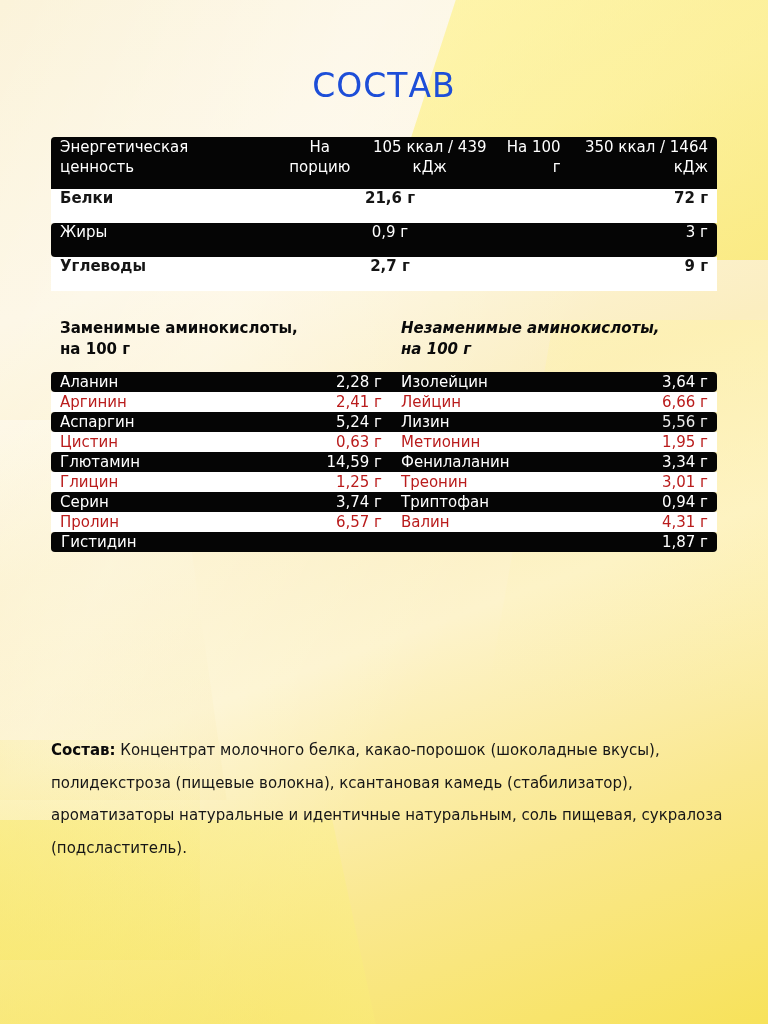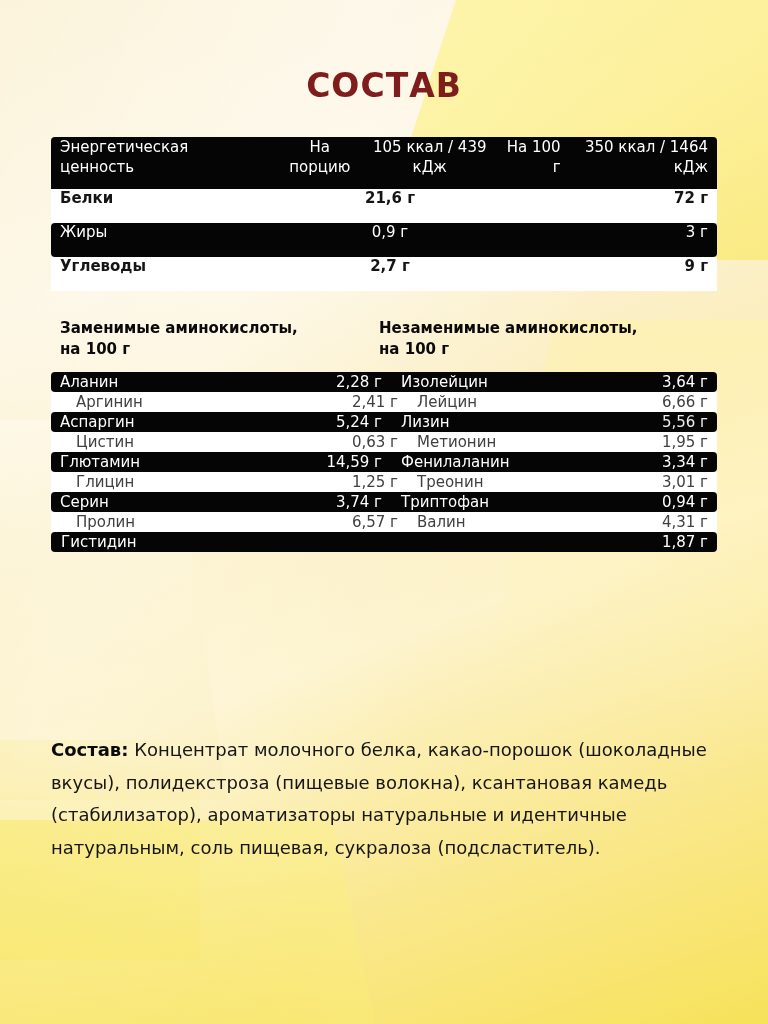--- a/index.html
+++ b/index.html
@@ -25,24 +25,24 @@
     .s4 { left: -40px; top: 420px; width: 240px; height: 380px; background: linear-gradient(170deg, rgba(255,255,255,0.6), rgba(249,233,170,0.5)); transform: skewX(8deg); opacity: 0.5; }
     .s5 { left: 0; top: 740px; width: 200px; height: 220px; background: linear-gradient(30deg, #f8e86c, rgba(255,255,255,0)); opacity: 0.5; }
 
     .page-title {
       position: absolute;
       top: 66px;
       left: 0;
       width: 768px;
       text-align: center;
       font-family: "DejaVu Sans", sans-serif;
-      font-weight: bold;
+      font-weight: normal;
       font-size: 33px;
       letter-spacing: 1px;
-      color: #7f1d1d;
+      color: #1d4ed8;
     }
 
     
     .nutri {
       position: absolute;
       left: 51px;
       top: 137px;
       width: 666px;
     }
     .nrow {
@@ -66,53 +66,53 @@
     
     .amino-head {
       position: absolute;
       top: 318px;
       font-weight: bold;
       font-size: 15px;
       line-height: 21px;
       color: #0a0a0a;
     }
     .amino-head.left { left: 60px; }
-    .amino-head.right { left: 379px; }
+    .amino-head.right { left: 401px; font-style: italic; }
 
     
     .amino {
       position: absolute;
       left: 51px;
       top: 372px;
       width: 666px;
     }
     .arow {
       display: flex;
       height: 20px;
       align-items: center;
       font-size: 15px;
       box-sizing: border-box;
     }
     .arow.dark { background: #050505; color: #fff; border-radius: 4px; }
-    .arow.light { background: #ffffff; color: #404040; padding-left: 16px; }
+    .arow.light { background: #ffffff; color: #b91c1c; }
     .acell {
       display: flex;
       justify-content: space-between;
       box-sizing: border-box;
     }
     .acell.left { width: 340px; padding: 0 9px 0 9px; }
     .acell.right { flex: 1; padding: 0 9px 0 10px; }
 
     
     .composition {
       position: absolute;
       left: 51px;
       top: 734px;
       width: 680px;
-      font-size: 18px;
+      font-size: 15px;
       line-height: 32.5px;
       color: #161616;
     }
     .composition b { font-weight: bold; color: #0a0a0a; }
   </style>
 </head>
 <body>
 
 <div class="bg-layer">
   <div class="shard s1"></div>

